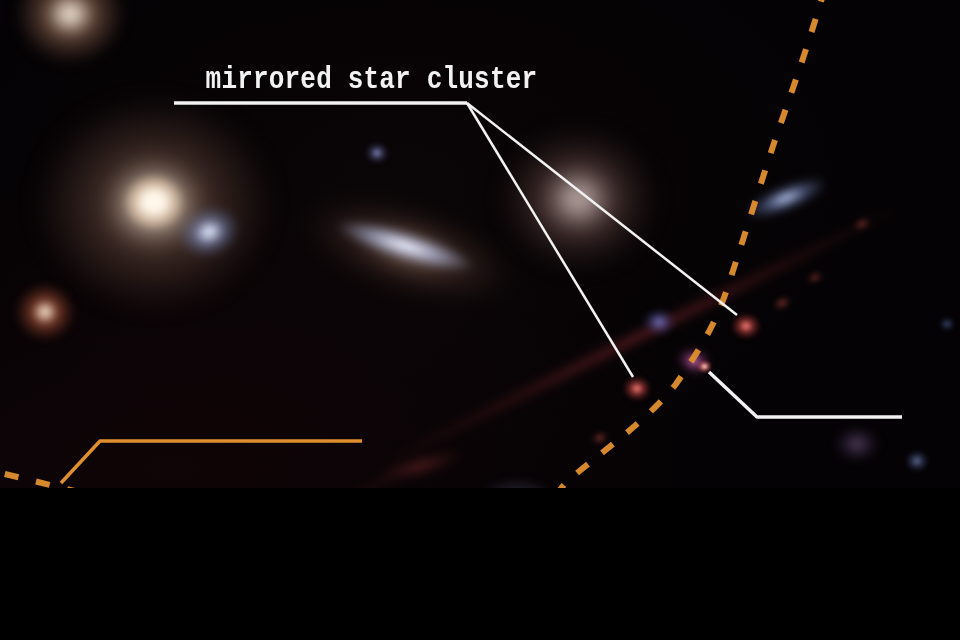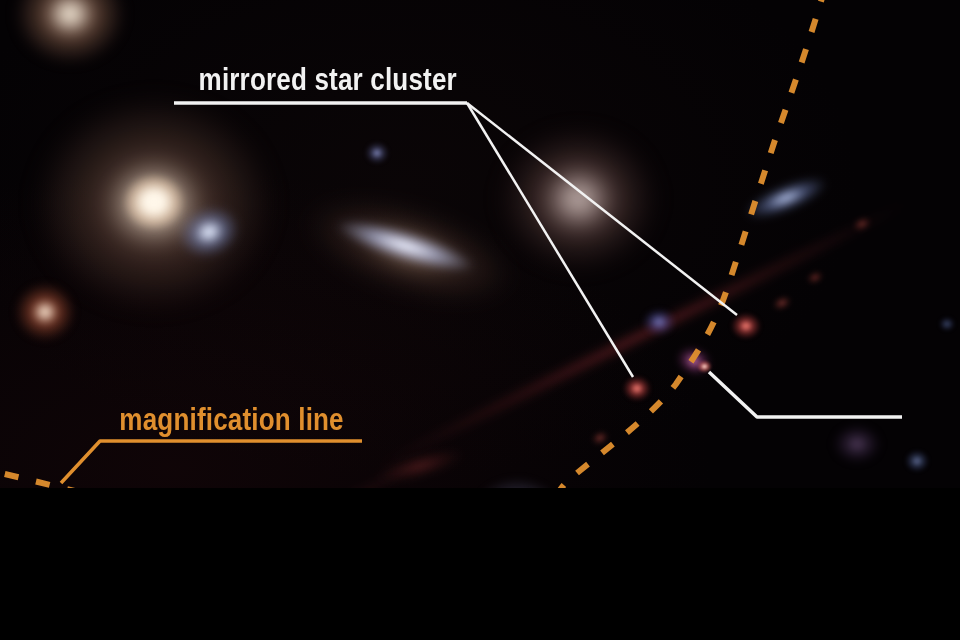--- a/index.html
+++ b/index.html
@@ -2,21 +2,21 @@
 <html style="--annotation-white: #f2f2f2; --annotation-orange: #e08f2e; --background: #040204;"><head>
 <meta charset="utf-8">
 <style>
   html,body{margin:0;padding:0;background:#000;}
   .scene{
     position:relative;width:960px;height:488px;overflow:hidden;
     background:
       radial-gradient(900px 500px at 18% 96%, rgba(55,14,18,0.22), transparent 60%),
       radial-gradient(700px 450px at 42% 38%, rgba(28,14,14,0.25), transparent 65%),
       #040204;
-    font-family:Liberation Sans, sans-serif;
+    font-family:Liberation Mono, monospace;
   }
   .obj{position:absolute;border-radius:50%;pointer-events:none;}
   svg.annot{position:absolute;inset:0;width:960px;height:640px;}
   .label{position:absolute;text-align:center;font-weight:700;font-size:31px;
          letter-spacing:0.2px;white-space:nowrap;}
   .label .condensed{display:inline-block;transform:scaleX(0.84);transform-origin:center;}
   .label.white{color:var(--annotation-white);}
   .label.orange{color:var(--annotation-orange);}
   #label-mirrored{left:174px;top:62px;width:293px;}
   #label-earendel{left:750px;top:378px;width:154px;}
@@ -83,17 +83,14 @@
     <path d="M 467,103 L 737,315" fill="none" stroke="var(--annotation-white)" stroke-width="2.5"></path>
 
     <path d="M 902,417 L 757,417 L 709,372" fill="none" stroke="var(--annotation-white)" stroke-width="3.5" stroke-linejoin="round"></path>
   </svg>
 
   <div id="label-mirrored" class="label white">
     <span class="condensed">mirrored star cluster</span>
   </div>
 
 
-  <div id="label-magnification" class="label orange">
-    <span class="condensed">magnification line</span>
-  </div>
 
 </div>
 
 </body></html>

